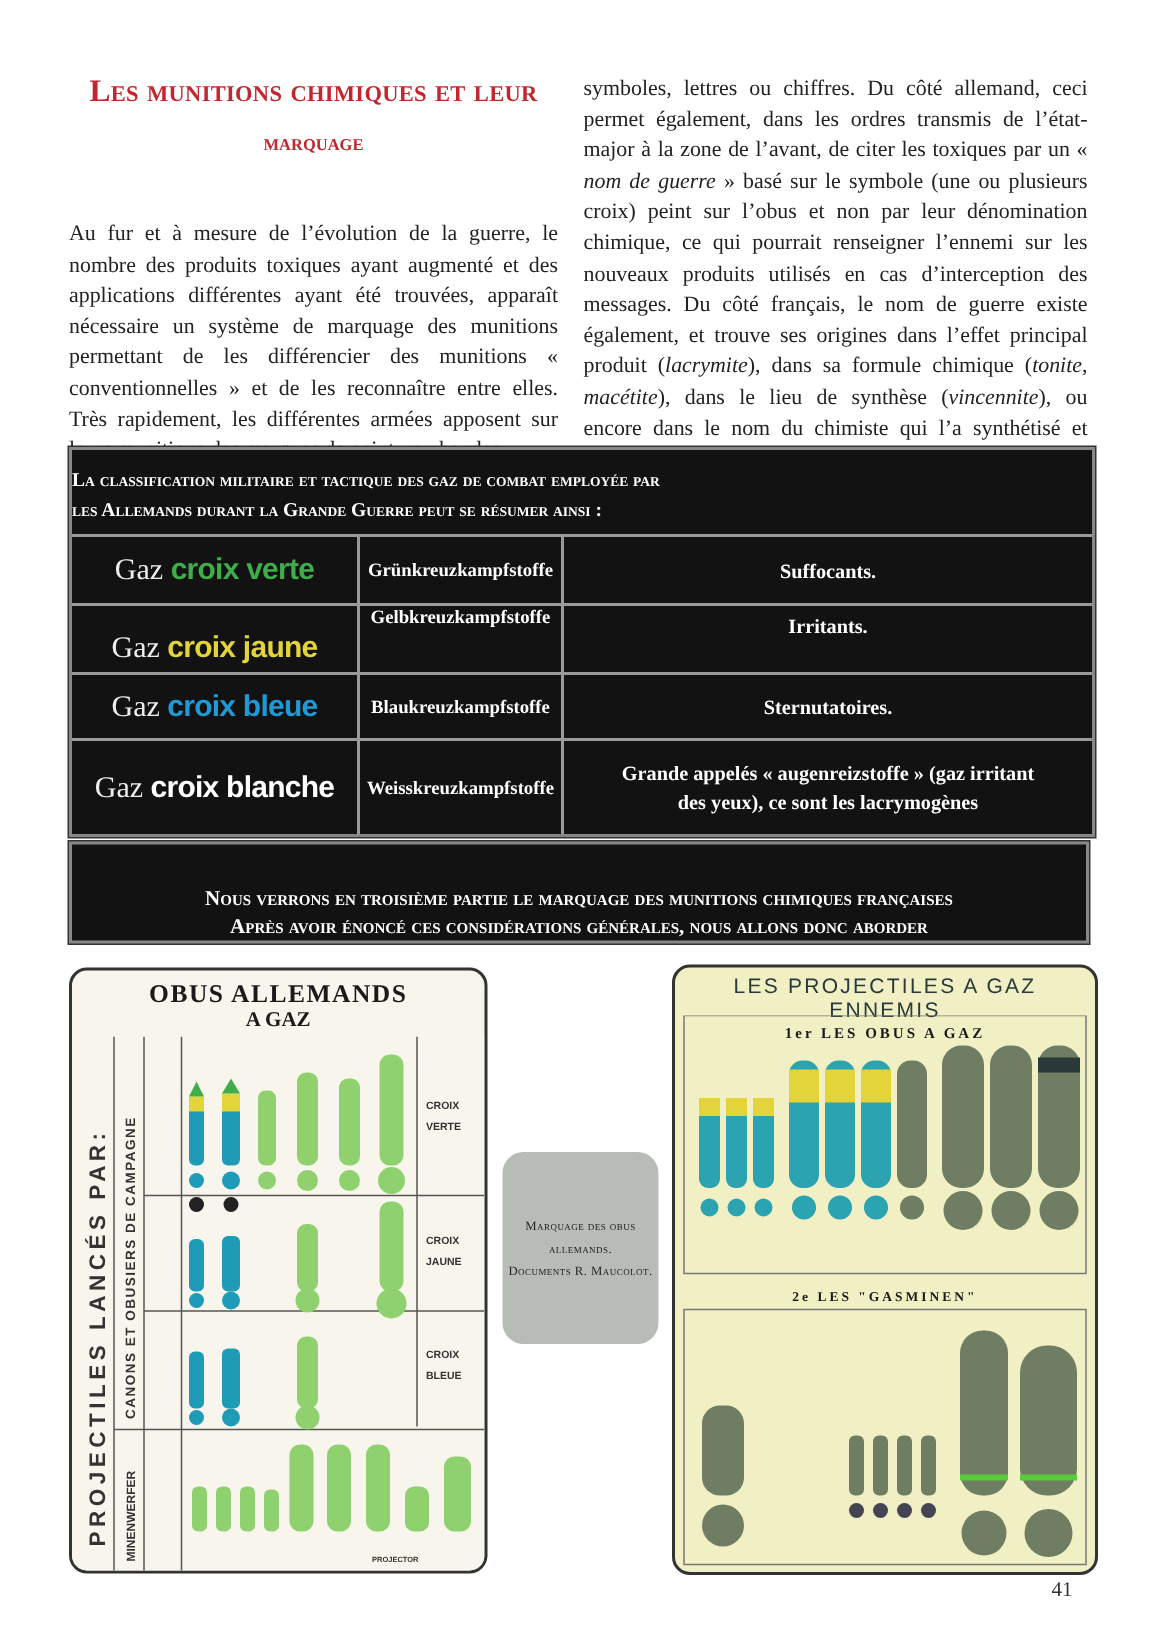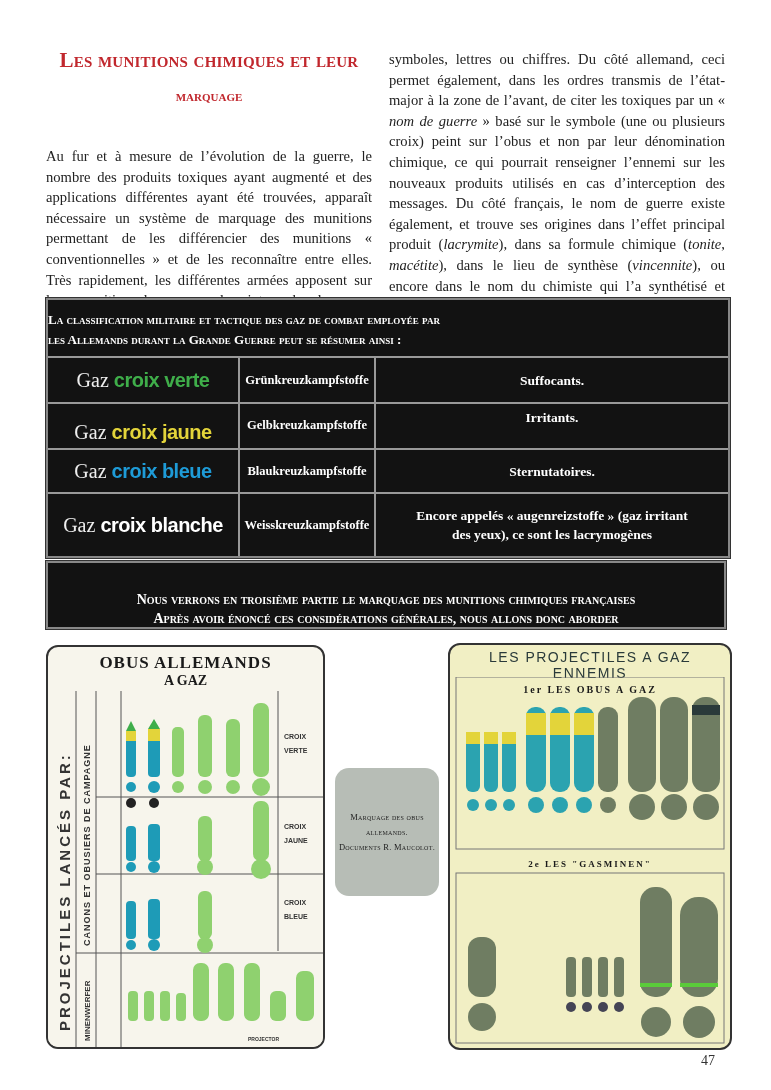--- a/index.html
+++ b/index.html
@@ -57,38 +57,38 @@
         <span class="croix" style="color:#3fae4a">croix verte</span>
       </div>
     <div class="c2">Grünkreuzkampfstoffe</div>
     <div class="c3">Suffocants.</div>
   </div>
   <div class="trow" style="height:44px">
     <div class="c1" style="align-items:flex-end;padding-bottom:4px">
         <span class="gaz">Gaz</span>
         <span class="croix" style="color:#e3d43a">croix jaune</span>
       </div>
-    <div class="c2" style="align-items:flex-start;padding-top:14px">Gelbkreuzkampfstoffe</div>
+    <div class="c2" style="align-items:flex-start;padding-top:0">Gelbkreuzkampfstoffe</div>
     <div class="c3" style="align-items:flex-start;padding-top:4px">Irritants.</div>
   </div>
   <div class="trow" style="height:42px">
     <div class="c1">
         <span class="gaz">Gaz</span>
         <span class="croix" style="color:#1e9bd7">croix bleue</span>
       </div>
     <div class="c2">Blaukreuzkampfstoffe</div>
     <div class="c3">Sternutatoires.</div>
   </div>
   <div class="trow" style="height:62px">
     <div class="c1">
         <span class="gaz">Gaz</span>
         <span class="croix" style="color:#fff">croix blanche</span>
       </div>
     <div class="c2">Weisskreuzkampfstoffe</div>
-    <div class="c3" style="padding:0 30px">Encore appelés « augenreizstoffe » (gaz irritant des yeux), ce sont les lacrymogènes</div>
+    <div class="c3" style="padding:0 30px">Grande appelés « augenreizstoffe » (gaz irritant des yeux), ce sont les lacrymogènes</div>
   </div>
 </div>
 
 <div class="box" id="note-box">
   <div>Nous verrons en troisième partie le marquage des munitions chimiques françaises</div>
   <div>Après avoir énoncé ces considérations générales, nous allons donc aborder</div>
   <div><span>maintenant ce qu’est la « </span><em>guerre des gaz</em><span> » de 1914 à 1918...</span></div>
 </div>
 
 <div class="poster" id="poster-left">
@@ -217,13 +217,13 @@
       <rect x="190" y="210" width="32" height="110" rx="15" fill="#6f7d62"></rect>
         <rect x="190" y="306" width="32" height="4" fill="#5acb3a"></rect>
       <rect x="230" y="220" width="38" height="100" rx="18" fill="#6f7d62"></rect>
         <rect x="230" y="306" width="38" height="4" fill="#5acb3a"></rect>
       <circle cx="206" cy="345" r="15" fill="#6f7d62"></circle>
         <circle cx="249" cy="345" r="16" fill="#6f7d62"></circle>
     </g>
   </svg>
 </div>
 
-<div id="page-number">47</div>
+<div id="page-number">41</div>
 
 </body></html>

